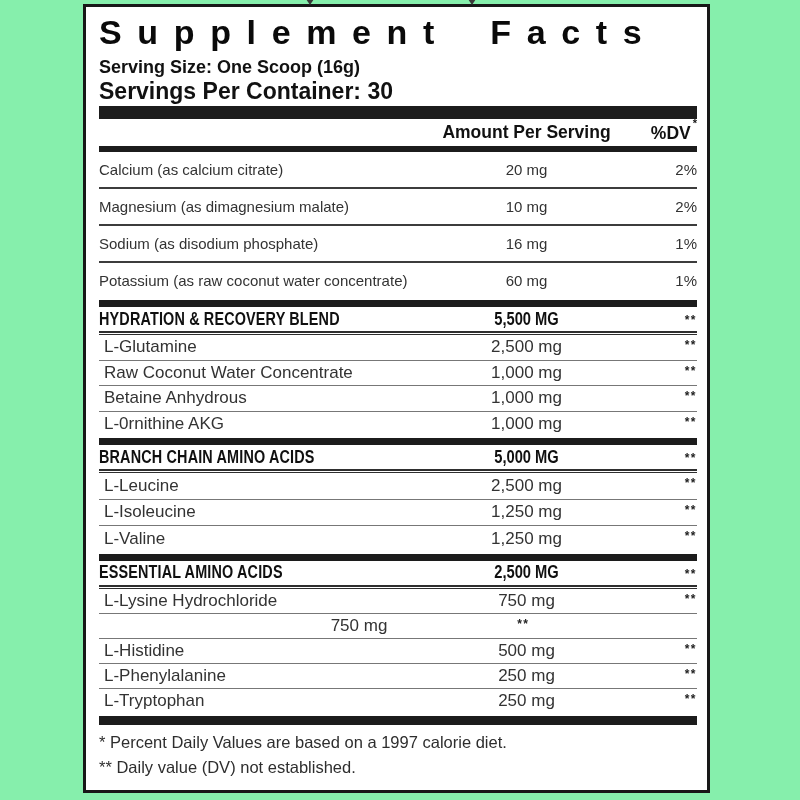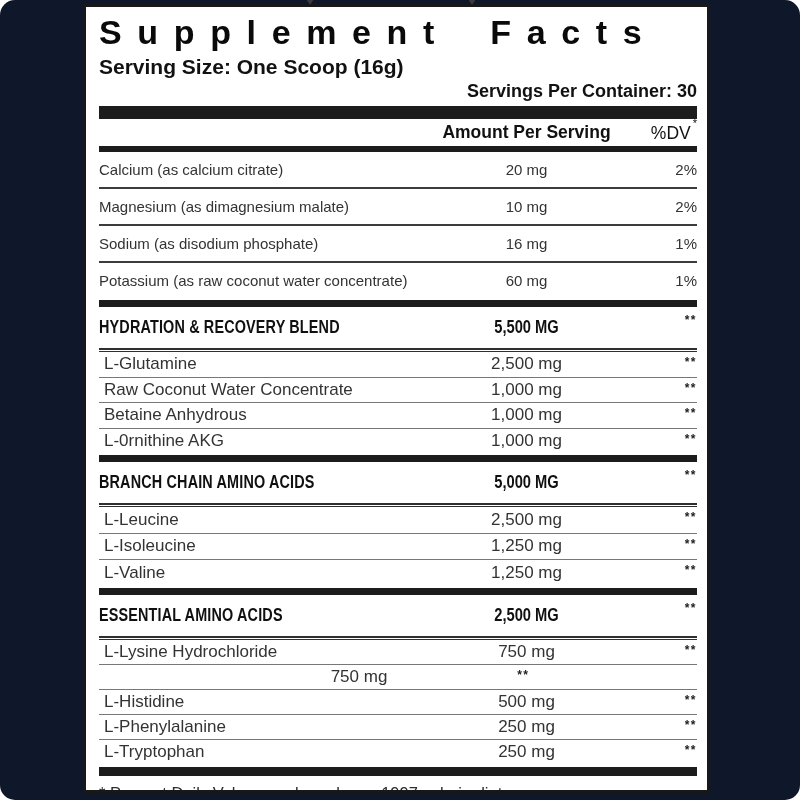--- a/index.html
+++ b/index.html
@@ -1,72 +1,72 @@
 <!DOCTYPE html>
 <html><head>
 <meta charset="utf-8">
 <style>
   * { margin: 0; padding: 0; box-sizing: border-box; }
   html, body { width: 800px; height: 800px; background: #ffffff; overflow: hidden; }
   body { font-family: "Liberation Sans", sans-serif; color: #2e2e2e; position: relative; }
 
-  .stage { position: absolute; inset: 0; background: #0f172a; border-radius: 15px; }
+  .stage { position: absolute; inset: 0; background: #86efac; }
 
   
   .mark { position: absolute; top: -1px; width: 0; height: 0;
           border-left: 4px solid transparent; border-right: 4px solid transparent;
           border-top: 6px solid #3a3a3a; z-index: 3; }
   .mark-1 { left: 306px; }
   .mark-2 { left: 468px; }
 
   .panel { position: absolute; left: 83px; top: 4px; width: 627px; height: 789px;
            border: 3px solid #181818; background: #fff; padding: 5px 10px 0 13px;
            overflow: hidden; z-index: 2; }
 
   .title { font-size: 34px; font-weight: 700; color: #0a0a0a;
            letter-spacing: 0.46em; word-spacing: 0.45em; white-space: nowrap;
            line-height: 40px; height: 40px; }
 
-  .serving-size { font-size: 21px; font-weight: 700; color: #111;
+  .serving-size { font-size: 18px; font-weight: 700; color: #111;
                   height: 27px; line-height: 30px; }
-  .servings     { font-size: 18px; font-weight: 700; color: #111;
-                  height: 24px; line-height: 24px; text-align: right; }
+  .servings     { font-size: 23px; font-weight: 700; color: #111;
+                  height: 24px; line-height: 24px; }
 
   .bar { background: #1c1c1c; width: 100%; }
   .bar-xl    { height: 13px; margin-top: 3px; }
   .bar-heavy { height: 6px; }
   .bar-thick { height: 7px; margin-top: 2px; }
   .bar-end   { height: 9px; margin-top: 3px; }
 
   .sep-mineral { border-top: 2px solid #3c3c3c; }
   .sep-thin    { border-top: 1px solid #777; }
   .sep-double  { height: 4px; border-top: 2px solid #2f2f2f; border-bottom: 1px solid #2f2f2f; }
 
   .row { display: flex; align-items: center; width: 100%; }
   .row .name { flex: 1 1 auto; text-align: left; }
   .row .amt  { flex: 0 0 185px; text-align: center; }
   .row .dv   { flex: 0 0 78px;  text-align: right; }
 
   .head-row { height: 27px; }
   .head-row .amt { font-weight: 700; font-size: 17.5px; color: #111; }
-  .head-row .dv  { font-weight: 400; font-size: 17.5px; color: #111; }
+  .head-row .dv  { font-weight: 700; font-size: 17.5px; color: #111; }
   .head-row sup  { font-size: 11px; position: relative; top: -5px; margin-left: 2px; }
 
   .row-lg { height: 35px; font-size: 15px; color: #333; }
   .row-sm { height: 24.5px; font-size: 17px; color: #333; }
   .row-sm .name { padding-left: 5px; }
   .row-md { height: 25.5px; font-size: 17px; color: #333; }
   .row-md .name { padding-left: 5px; }
   .row-xs { height: 24px; font-size: 17px; color: #333; justify-content: center; }
   .row-xs .name { padding-left: 5px; }
 
   .star { font-weight: 700; font-size: 12px; letter-spacing: 1.5px; color: #222;
           align-self: flex-start; padding-top: 3px; }
 
-  .blend-head { height: 41px; font-weight: 700; color: #101010; font-size: 18px; }
+  .blend-head { height: 24px; font-weight: 700; color: #101010; font-size: 18px; }
   .blend-head .name { transform: scaleX(0.80); transform-origin: 0 50%;
                       letter-spacing: 0.2px; white-space: nowrap; }
   .blend-head .amt  { transform: scaleX(0.84); transform-origin: 50% 50%;
                       font-size: 17.5px; white-space: nowrap; }
   .blend-head .star { padding-top: 6px; }
 
   .footnotes { margin-top: 5px; }
   .footnote { font-size: 16.5px; color: #2e2e2e; line-height: 25px; height: 25px; }
 </style>
 </head>

